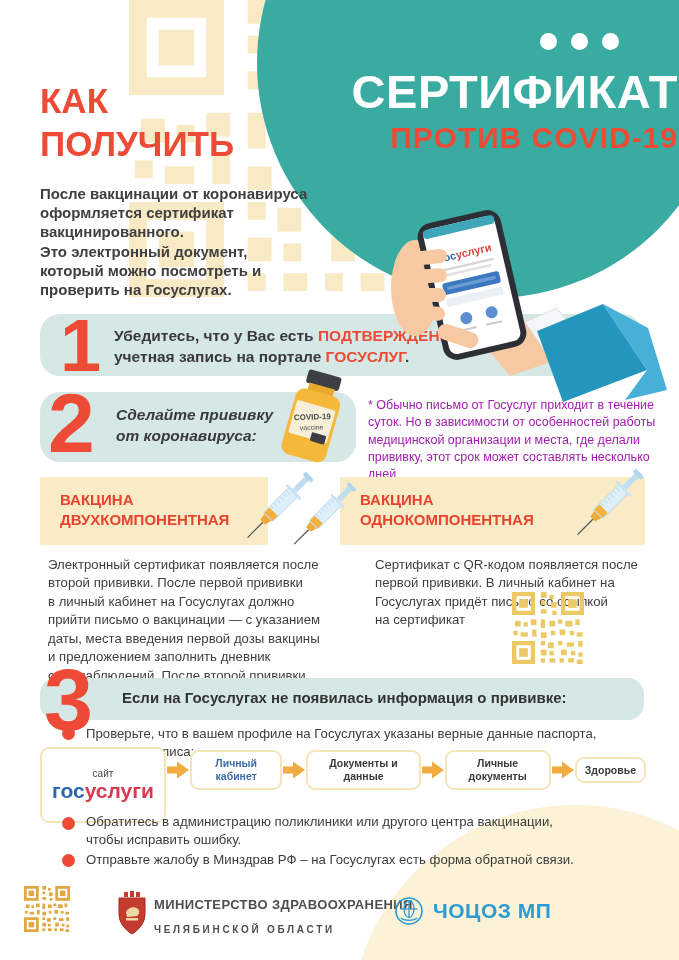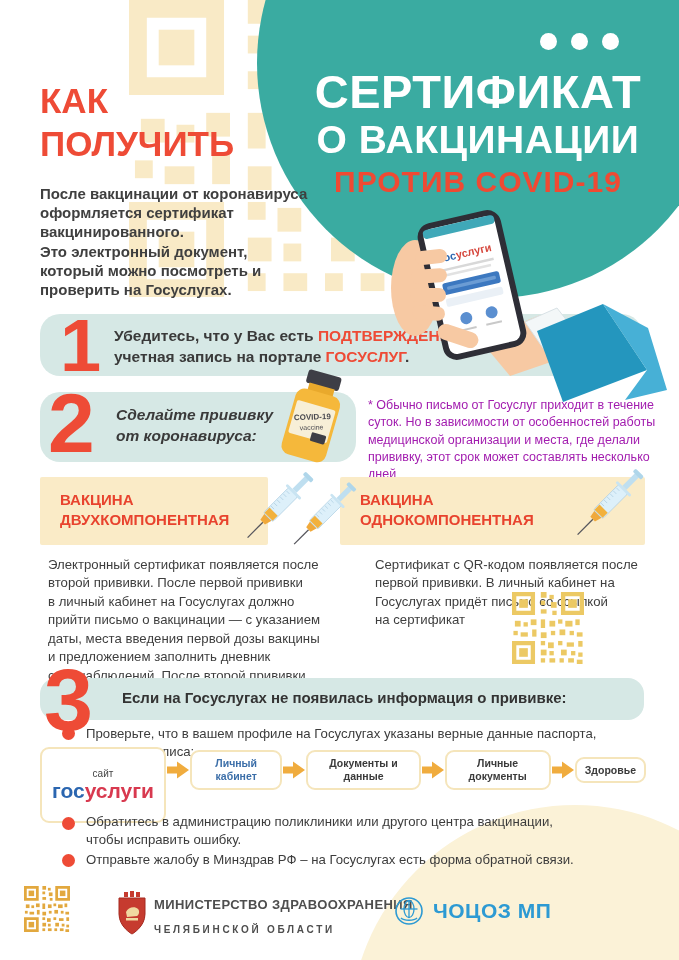--- a/index.html
+++ b/index.html
@@ -6,21 +6,21 @@
   .poster{position:relative;width:679px;height:960px;background:#ffffff;overflow:hidden;
           font-family:"Liberation Sans",sans-serif;margin:0 auto;}
   .abs{position:absolute;}
   
   .bg-qr{left:75px;top:0;width:405px;height:297px;color:#f9eac6;z-index:1;}
   .teal-circle{left:257px;top:-172px;width:470px;height:470px;border-radius:50%;background:#3aaba1;z-index:2;}
   .cream-circle{left:350px;top:805px;width:450px;height:450px;border-radius:50%;background:#fbf2d7;z-index:2;}
   .dots{left:540px;top:33px;z-index:3;display:flex;gap:14px;}
   .dots span{width:17px;height:17px;border-radius:50%;background:#fff;display:block;}
   
-  .title{left:278px;top:68px;width:400px;text-align:center;z-index:3;line-height:1;}
+  .title{left:278px;top:68px;width:400px;text-align:right;z-index:3;line-height:1;}
   .t1{font-size:47px;font-weight:800;color:#fff;letter-spacing:.5px;}
   .t2{font-size:39px;font-weight:800;color:#fff;margin-top:5px;letter-spacing:.5px;}
   .t3{font-size:30px;font-weight:800;color:#ef4a33;margin-top:8px;letter-spacing:1px;}
   .howto{left:40px;top:80px;z-index:3;font-size:35px;font-weight:800;color:#ee4b36;line-height:1.22;white-space:pre-line;}
   .intro{left:40px;top:184px;width:340px;z-index:3;font-size:15px;font-weight:700;color:#3f3f3f;line-height:1.28;white-space:pre-line;margin:0;}
   
   .banner{background:#d6e8e5;border-radius:20px;z-index:3;}
   .step1-banner{left:40px;top:314px;width:602px;height:62px;}
   .step2-banner{left:40px;top:392px;width:316px;height:70px;}
   .step3-banner{left:40px;top:678px;width:604px;height:42px;border-radius:16px;}
@@ -163,21 +163,20 @@
   <div class="abs teal-circle"></div>
   <div class="abs cream-circle"></div>
   <div class="abs dots">
     <span></span>
     <span></span>
     <span></span>
   </div>
 
   <div class="abs title">
     <div class="t1">СЕРТИФИКАТ</div>
-    <div class="t2">О ВАКЦИНАЦИИ</div>
     <div class="t3">ПРОТИВ COVID-19</div>
   </div>
   <div class="abs howto">КАК
 ПОЛУЧИТЬ</div>
   <p class="abs intro">После вакцинации от коронавируса
 оформляется сертификат
 вакцинированного.
 Это электронный документ,
 который можно посмотреть и
 проверить на Госуслугах.</p>

